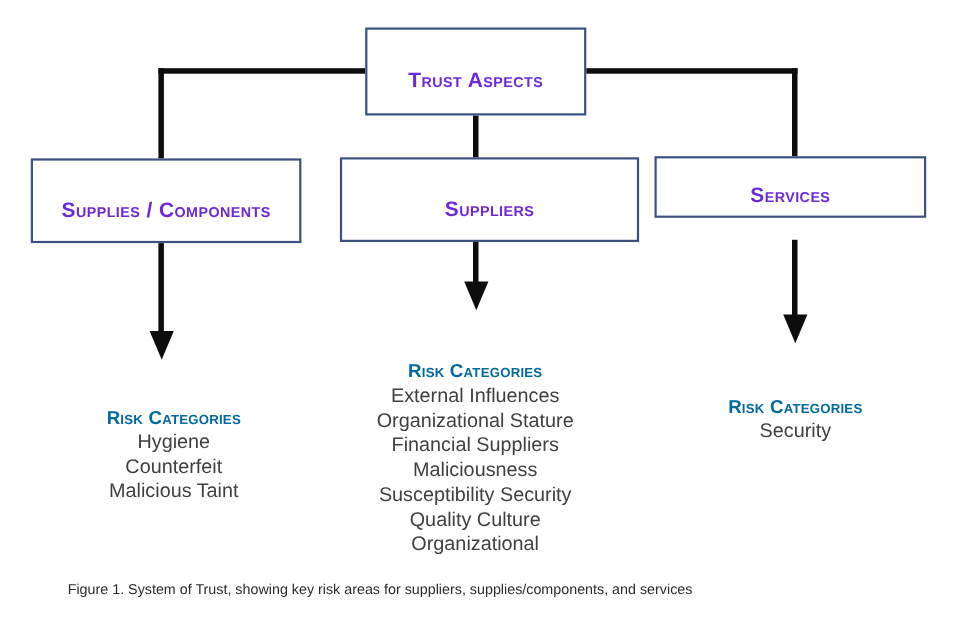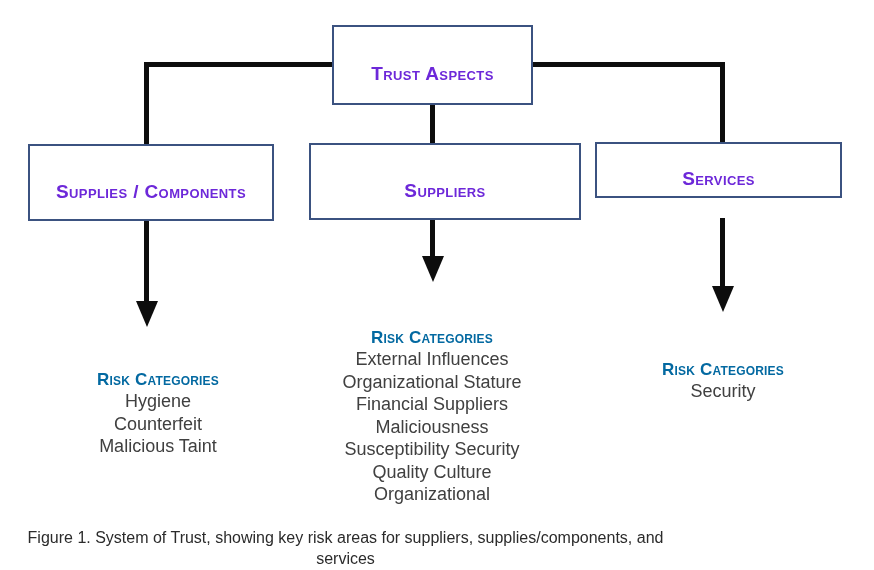--- a/index.html
+++ b/index.html
@@ -130,21 +130,21 @@
   #risk-services  { left: 633px; top: 360px; width: 180px; }
 
   
   #figure-caption {
     position: absolute;
     left: 0;
     top: 528px;
     width: 691px;
     text-align: center;
     font-family: "Liberation Sans", sans-serif;
-    font-size: 16px;
+    font-size: 13px;
     color: #2b2b2b;
     line-height: 1.3;
   }
 </style>
 </head>
 <body>
 
 <div id="canvas">
 
   <div class="conn conn-h" id="conn-left-horiz"></div>

